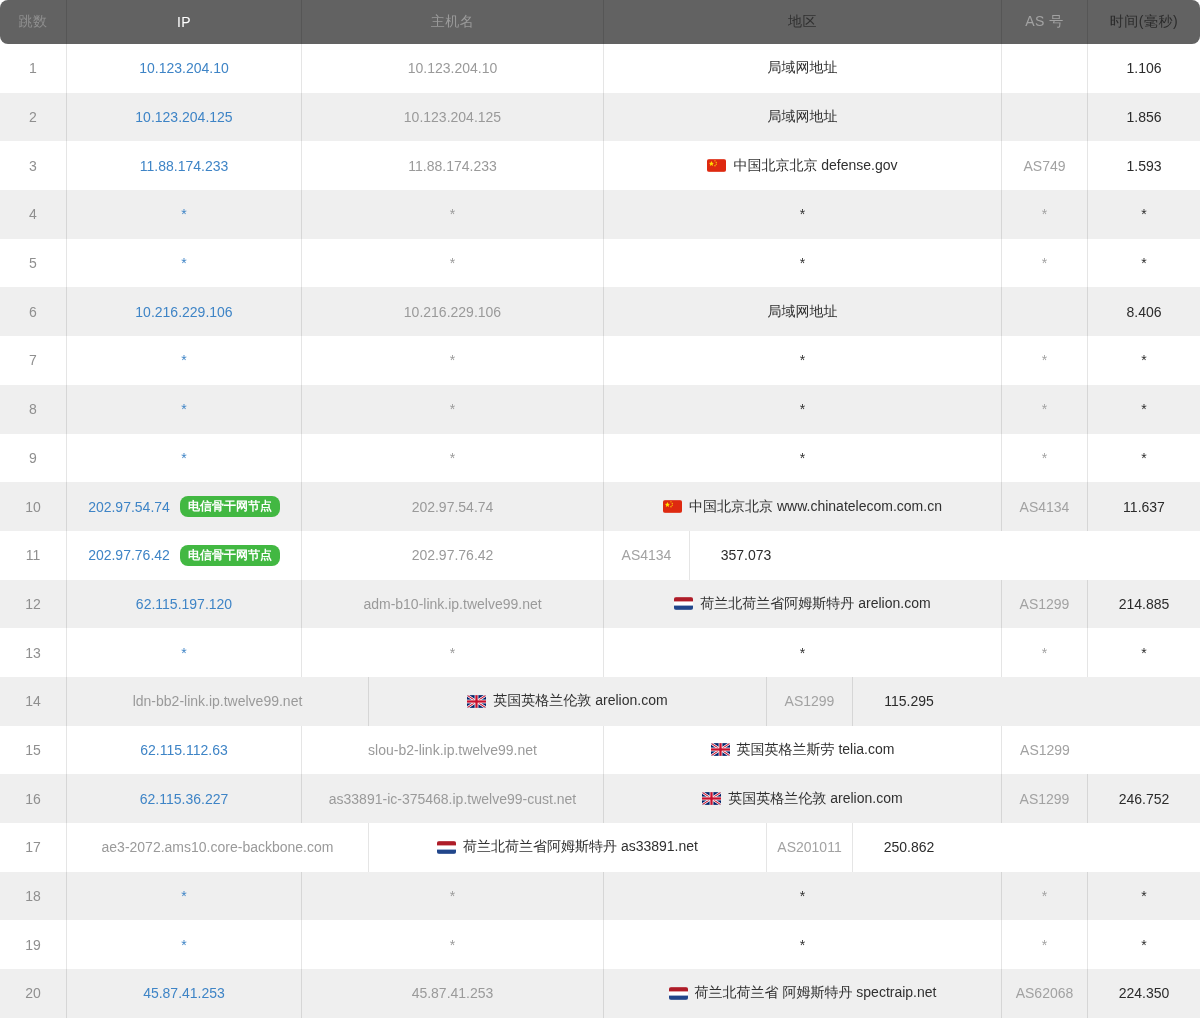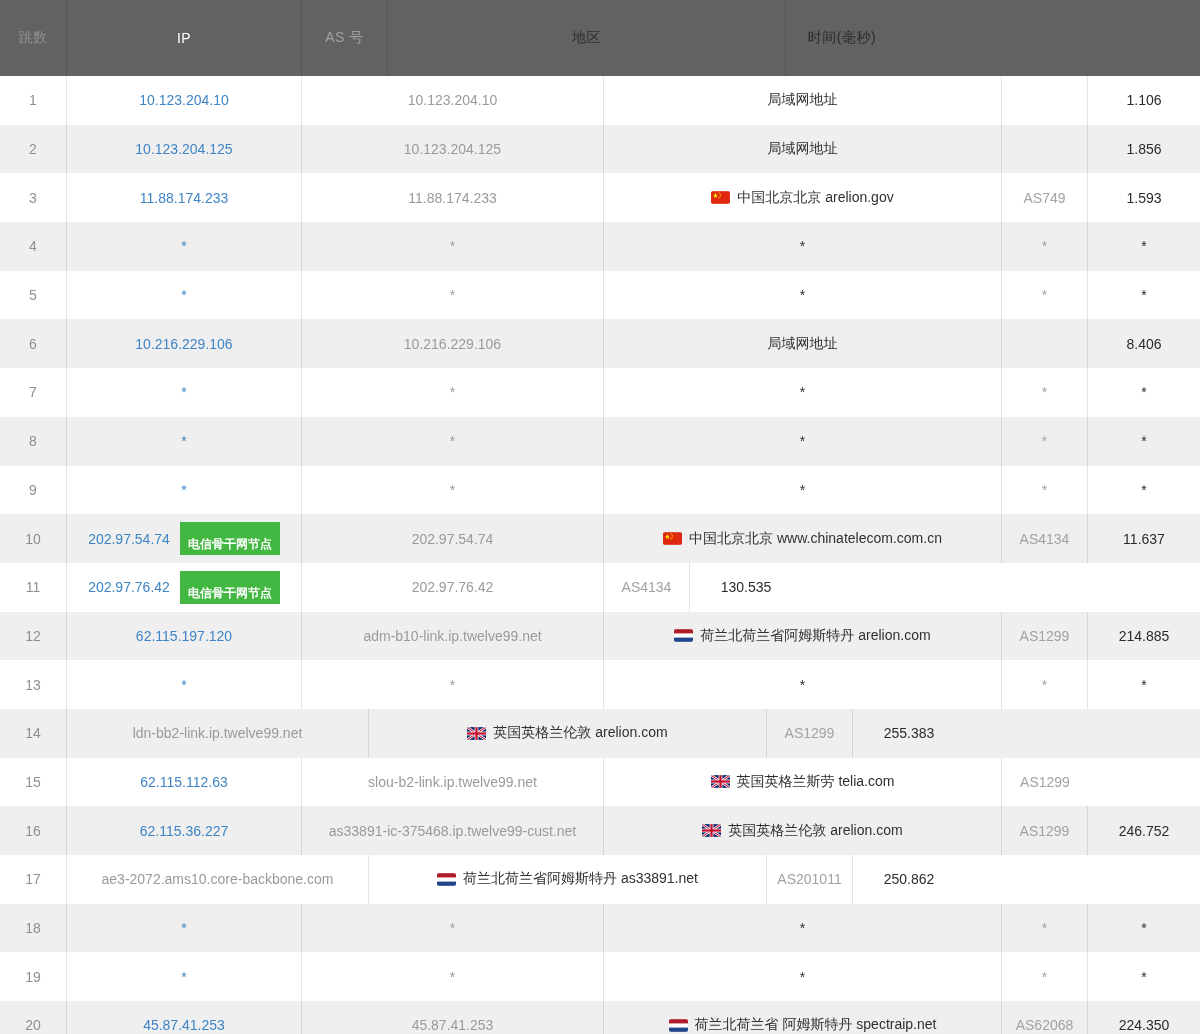--- a/index.html
+++ b/index.html
@@ -3,21 +3,21 @@
 <meta charset="utf-8">
 <style>
   html, body { margin:0; padding:0; }
   body {
     width:1200px; height:1034px; background:#ffffff; overflow:hidden;
     font-family:"Liberation Sans","DejaVu Sans",sans-serif;
     -webkit-font-smoothing:antialiased;
   }
   .trace-table { width:1200px; }
   .header-row {
-    display:flex; height:76px; background:#626262; color:#ffffff;
+    display:flex; height:44px; background:#626262; color:#ffffff;border-radius:8px;
   }
   .header-cell {
     display:flex; align-items:center; justify-content:center;
     font-size:14px; font-weight:500; letter-spacing:0.5px;
     box-sizing:border-box; border-right:1px solid rgba(0,0,0,0.12);
   }
   .header-cell:last-child { border-right:none; }
   .row { display:flex; height:48.7px; background:#ffffff; }
   .table-body .row:nth-child(even) { background:#efefef; }
   .cell {
@@ -28,36 +28,37 @@
   }
   .cell:last-child { border-right:none; }
   .c-hop  { width:67px;  color:#8f8f8f; }
   .c-ip   { width:235px; }
   .c-host { width:302px; color:#9a9a9a; }
   .c-region { width:398px; color:#303030; }
   .c-asn  { width:86px;  color:#a2a2a2; }
   .c-time { width:112px; color:#2b2b2b; }
   .ip-link { color:#3e84c6; text-decoration:none; cursor:pointer; }
   .badge {
-    display:inline-block; margin-left:10px; padding:16px 8px 5px 8px;
+    display:inline-block; margin-left:10px; padding:4px 8px 5px 8px;
     background:#42b842; color:#ffffff; font-size:12px; font-weight:bold;
-    border-radius:0; line-height:1;text-align:right;
+    border-radius:8px; line-height:1;text-align:right;
   }
   .flag-slot { display:inline-flex; align-items:center; }
   .flag-slot svg { display:block; margin-right:7px; border-radius:2px; }
 </style>
 </head>
 <body>
 
 <div class="trace-table">
   <div class="header-row">
     <div class="header-cell c-hop">跳数</div>
     <div class="header-cell c-ip">IP</div>
+    <div class="header-cell c-host">主机名</div>
+    <div class="header-cell c-region">地区</div>
     <div class="header-cell c-asn">AS 号</div>
-    <div class="header-cell c-region">地区</div>
     <div class="header-cell c-time">时间(毫秒)</div>
   </div>
   <div class="table-body">
   <div class="row">
     <div class="cell c-hop">1</div>
     <div class="cell c-ip">
       <a class="ip-link">10.123.204.10</a>
 
     </div>
     <div class="cell c-host">10.123.204.10</div>
@@ -95,21 +96,21 @@
       <span class="flag-slot">
   <svg width="19" height="13" viewBox="0 0 30 20">
     <rect width="30" height="20" fill="#DE2910"></rect>
     <polygon fill="#FFDE00" points="7,3 8.2,5.6 11,5.9 8.9,7.8 9.5,10.6 7,9.2 4.5,10.6 5.1,7.8 3,5.9 5.8,5.6"></polygon>
     <circle cx="12.6" cy="2.6" r="1" fill="#FFDE00"></circle>
     <circle cx="14.6" cy="5" r="1" fill="#FFDE00"></circle>
     <circle cx="14.6" cy="8" r="1" fill="#FFDE00"></circle>
     <circle cx="12.6" cy="10.4" r="1" fill="#FFDE00"></circle>
   </svg>
 </span>
-      <span>中国北京北京 arelion.gov</span>
+      <span>中国北京北京 defense.gov</span>
     </div>
     <div class="cell c-asn">AS749</div>
     <div class="cell c-time">1.593</div>
   </div>
 
   <div class="row">
     <div class="cell c-hop">4</div>
     <div class="cell c-ip">
       <a class="ip-link">*</a>
 
@@ -223,21 +224,21 @@
   </div>
 
   <div class="row">
     <div class="cell c-hop">11</div>
     <div class="cell c-ip">
       <a class="ip-link">202.97.76.42</a>
       <span class="badge">电信骨干网节点</span>
     </div>
     <div class="cell c-host">202.97.76.42</div>
     <div class="cell c-asn">AS4134</div>
-    <div class="cell c-time">130.535</div>
+    <div class="cell c-time">357.073</div>
   </div>
 
   <div class="row">
     <div class="cell c-hop">12</div>
     <div class="cell c-ip">
       <a class="ip-link">62.115.197.120</a>
 
     </div>
     <div class="cell c-host">adm-b10-link.ip.twelve99.net</div>
     <div class="cell c-region">
@@ -280,21 +281,21 @@
     <path d="M0,0 L30,20 M30,0 L0,20" stroke="#C8102E" stroke-width="1.6"></path>
     <rect x="12" width="6" height="20" fill="#FFFFFF"></rect>
     <rect y="7" width="30" height="6" fill="#FFFFFF"></rect>
     <rect x="13.2" width="3.6" height="20" fill="#C8102E"></rect>
     <rect y="8.2" width="30" height="3.6" fill="#C8102E"></rect>
   </svg>
 </span>
       <span>英国英格兰伦敦 arelion.com</span>
     </div>
     <div class="cell c-asn">AS1299</div>
-    <div class="cell c-time">255.383</div>
+    <div class="cell c-time">115.295</div>
   </div>
 
   <div class="row">
     <div class="cell c-hop">15</div>
     <div class="cell c-ip">
       <a class="ip-link">62.115.112.63</a>
 
     </div>
     <div class="cell c-host">slou-b2-link.ip.twelve99.net</div>
     <div class="cell c-region">

